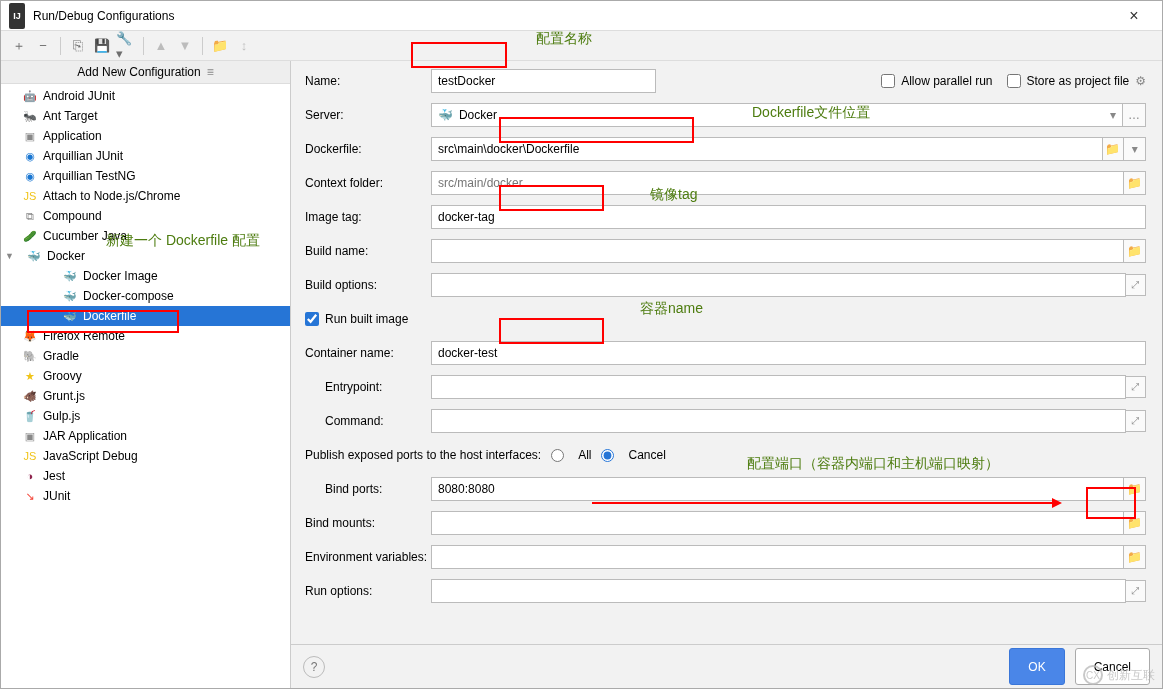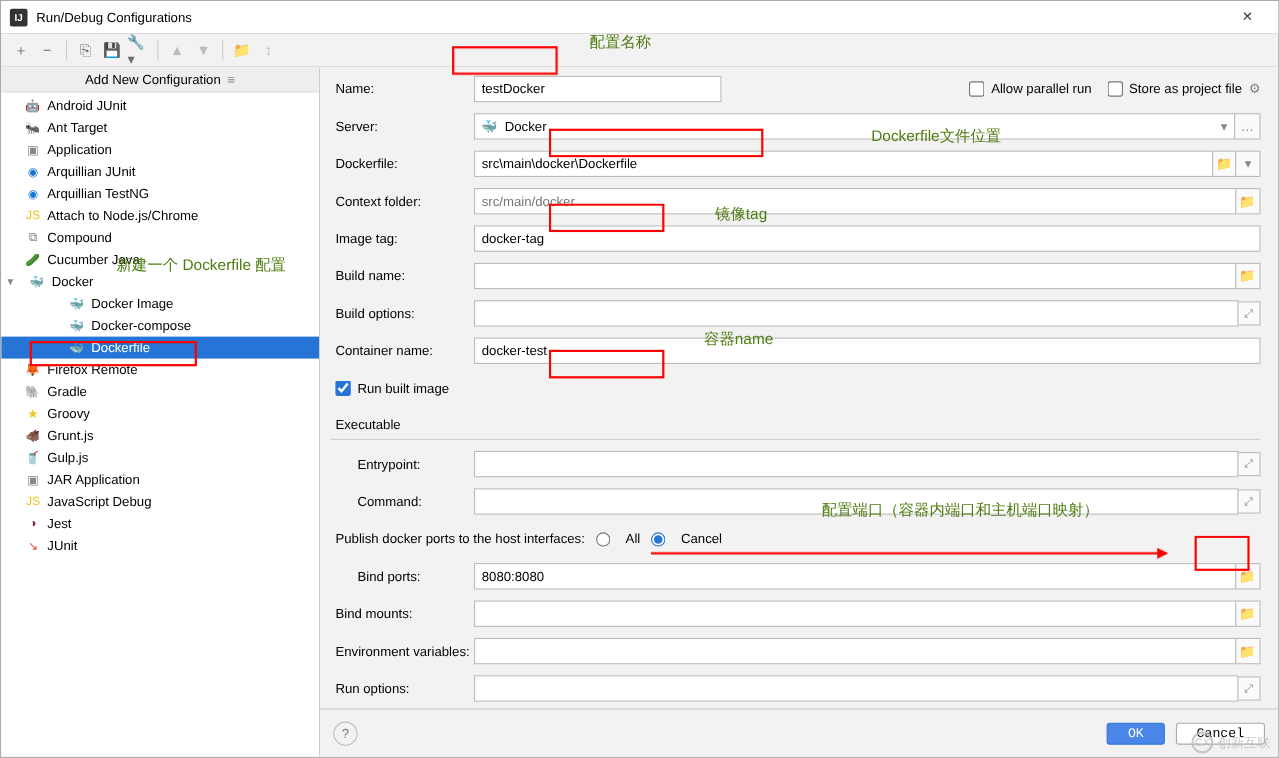--- a/index.html
+++ b/index.html
@@ -1,19 +1,19 @@
 <!DOCTYPE html>
 <html><head>
 <meta charset="utf-8">
 <style>
 * { box-sizing: border-box; margin: 0; padding: 0; font-family: "Segoe UI", Arial, sans-serif; font-size: 12px; }
 body { background: #f0f0f0; width: 1163px; height: 689px; overflow: hidden; position: relative; }
 .dialog { width: 1163px; height: 689px; background: #f2f2f2; border: 1px solid #aaa; display: flex; flex-direction: column; }
 .titlebar { height: 30px; background: #fff; border-bottom: 1px solid #ddd; display: flex; align-items: center; padding: 0 8px; }
-.titlebar .logo { width: 16px; height: 16px; background: #333; margin-right: 8px; border-radius: 2px; display:flex;align-items:center;justify-content:center;color:#fff;font-size:9px;font-weight:bold;}
+.titlebar .logo { width: 16px; height: 26px; background: #333; margin-right: 8px; border-radius: 2px; display:flex;align-items:center;justify-content:center;color:#fff;font-size:9px;font-weight:bold;}
 .titlebar .title { flex: 1; }
 .titlebar .close { width: 40px; text-align: center; font-size: 16px; color: #333; }
 .toolbar { height: 30px; display: flex; align-items: center; padding: 0 8px; gap: 4px; border-bottom: 1px solid #ddd; }
 .toolbar .tb-btn { width: 20px; height: 20px; display: flex; align-items: center; justify-content: center; color: #6e6e6e; font-size: 13px; }
 .toolbar .sep { width: 1px; height: 18px; background: #ccc; margin: 0 3px; }
 .body { flex: 1; display: flex; overflow: hidden; }
 .left { width: 290px; border-right: 1px solid #ccc; background: #fff; display: flex; flex-direction: column; overflow:hidden;}
 .left-header { background: #eee; padding: 4px 0; font-weight: normal; text-align: center; border-bottom: 1px solid #ddd; display:flex;justify-content:center;gap:6px;}
 .tree { flex: 1; overflow-y: auto; padding: 2px 0; }
 .tree-item { display: flex; align-items: center; padding: 2px 6px 2px 22px; gap: 6px; white-space: nowrap; height:20px;}
@@ -30,21 +30,21 @@
 input[type=text], .text-input { height: 24px; border: 1px solid #bbb; background: #fff; padding: 0 6px; width: 100%; }
 .btn-icon { width: 24px; height: 24px; border: 1px solid #bbb; background: #fafafa; display: flex; align-items: center; justify-content: center; margin-left: -1px; color:#888;font-size:12px;}
 .server-combo { flex:1; height:24px; border:1px solid #bbb; background:#fff; display:flex; align-items:center; padding:0 6px; gap:6px;}
 .server-combo .arrow{margin-left:auto;color:#888;}
 .chk { width:14px;height:14px; }
 .section-hdr { border-bottom:1px solid #ccc; padding:4px 0 6px 4px; margin:6px 0 10px 0;}
 .radio-row { display:flex; align-items:center; gap:14px;}
 .footer { height: 44px; border-top: 1px solid #ccc; display: flex; align-items: center; padding: 0 12px; gap: 10px; background:#f2f2f2;}
 .footer .help { width:22px;height:22px;border:1px solid #bbb;border-radius:50%;display:flex;align-items:center;justify-content:center;color:#777;}
 .footer .spacer{flex:1;}
-.btn { height:20px; padding:0 18px; border:1px solid #aaa; background:#fff; border-radius:3px;font-family:Liberation Mono, monospace;}
+.btn { height:37px; padding:0 18px; border:1px solid #aaa; background:#fff; border-radius:3px;}
 .btn.primary { background:#4a86e8; color:#fff; border-color:#3a76d8;}
 .annot { position:absolute; color:#4d7c0f; font-size:14px; font-weight:normal; pointer-events:none; font-family:"Microsoft YaHei",SimSun,Arial;}
 .redbox { position:absolute; border:2px solid #ff0000; pointer-events:none; }
 .long-arrow { position:absolute; height:2px; background:#ff0000; }
 .long-arrow::after{content:"";position:absolute;right:-2px;top:-4px;border-left:10px solid #ff0000;border-top:5px solid transparent;border-bottom:5px solid transparent;}
 .watermark{position:absolute;right:8px;bottom:4px;color:#bbb;font-size:14px;display:flex;align-items:center;gap:4px;opacity:.8;font-family:"Microsoft YaHei";}
 .watermark .wm-icon{width:20px;height:20px;border:2px solid #bbb;border-radius:50%;display:flex;align-items:center;justify-content:center;font-size:10px;}
 .expand-btn{width:22px;height:22px;border:1px solid #bbb;background:#fafafa;display:flex;align-items:center;justify-content:center;margin-left:-1px;color:#888;font-size:10px;}
 </style>
 </head>
@@ -233,53 +233,52 @@
 
         <div class="row">
           <div class="label">Build options:</div>
           <div class="field">
               <input type="text" style="">
               <div class="expand-btn">⤢</div>
             </div>
         </div>
 
         <div class="row">
-          <div class="label">Container name:</div>
-          <div class="field">
-              <input type="text" value="docker-test" style="">
-            </div>
-        </div>
-
-        <div class="row">
           <label style="display:flex;align-items:center;gap:6px;padding-left:4px;">
             <input type="checkbox" class="chk" checked="" style="accent-color: rgb(38, 117, 214);"> 
               <span>Run built image</span>
           </label>
         </div>
 
-        <div class="section-hdr">Executable</div>
+        <div class="row">
+          <div class="label">Container name:</div>
+          <div class="field">
+              <input type="text" value="docker-test" style="">
+            </div>
+        </div>
+
 
         <div class="row">
           <div class="label sub">Entrypoint:</div>
           <div class="field">
               <input type="text" style="">
               <div class="expand-btn">⤢</div>
             </div>
         </div>
 
         <div class="row">
           <div class="label sub">Command:</div>
           <div class="field">
               <input type="text" style="">
               <div class="expand-btn">⤢</div>
             </div>
         </div>
 
         <div class="row" style="gap:10px;">
-          <span style="padding-left:4px;">Publish docker ports to the host interfaces:</span>
+          <span style="padding-left:4px;">Publish exposed ports to the host interfaces:</span>
           <label class="radio-row">
               <input type="radio" name="pub" style=""> 
               <span>All</span>
             </label>
           <label class="radio-row">
               <input type="radio" name="pub" checked="" style="accent-color: rgb(38, 117, 214);"> 
               <span>Cancel</span>
             </label>
         </div>
 
@@ -322,21 +321,21 @@
         <button class="btn primary">OK</button>
         <button class="btn">Cancel</button>
       </div>
     </div>
   </div>
 </div>
 
 <div class="annot" style="left:536px;top:30px;">配置名称</div>
 <div class="redbox" style="left:411px;top:42px;width:96px;height:26px;"></div>
 
-<div class="annot" style="left:752px;top:115px;margin-left:40px;">Dockerfile文件位置</div>
+<div class="annot" style="left:752px;top:104px;">Dockerfile文件位置</div>
 <div class="redbox" style="left:499px;top:117px;width:195px;height:26px;"></div>
 
 <div class="annot" style="left:650px;top:186px;">镜像tag</div>
 <div class="redbox" style="left:499px;top:185px;width:105px;height:26px;"></div>
 
 <div class="annot" style="left:640px;top:300px;">容器name</div>
 <div class="redbox" style="left:499px;top:318px;width:105px;height:26px;"></div>
 
 <div class="annot" style="left:747px;top:455px;">配置端口（容器内端口和主机端口映射）</div>
 

